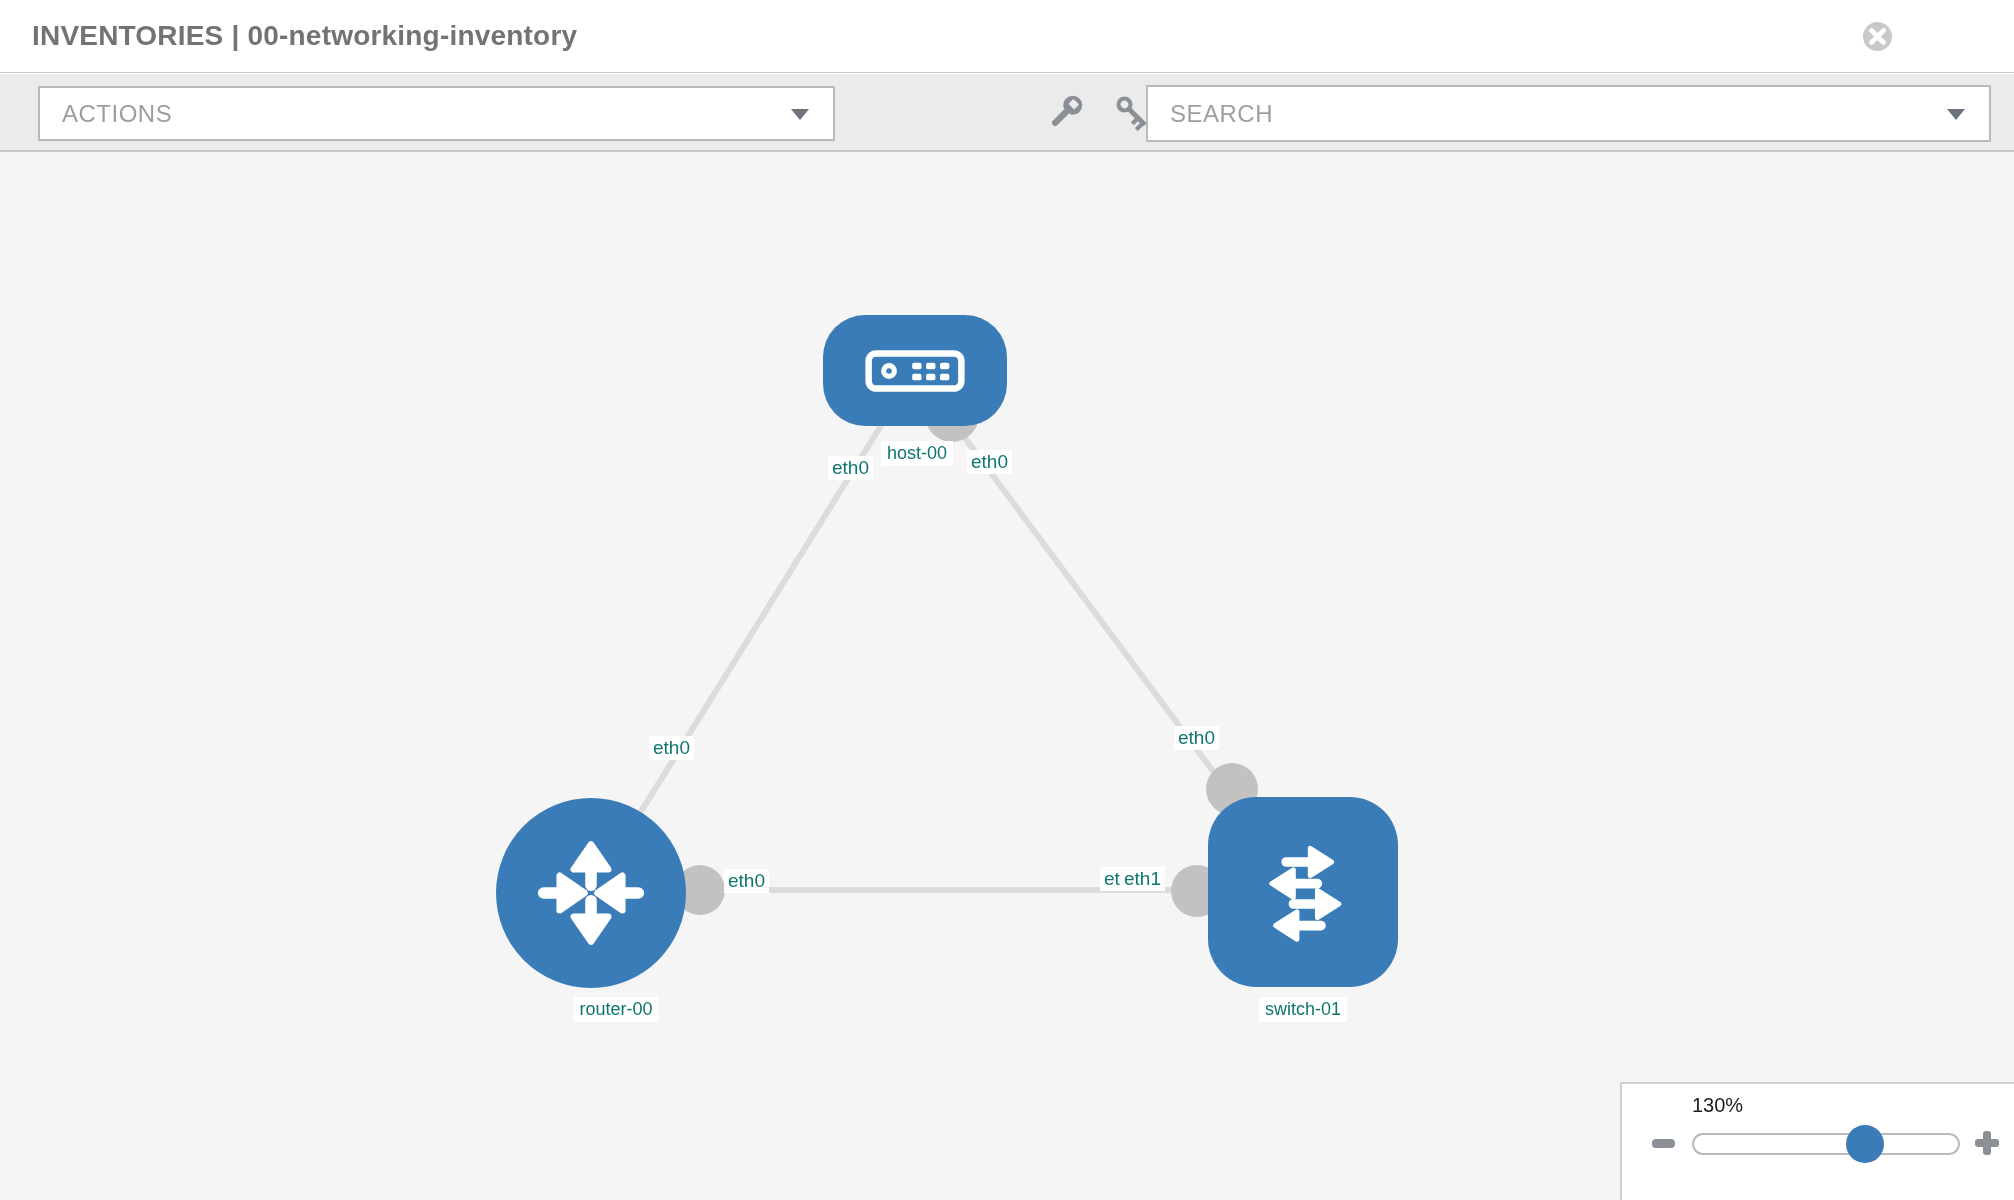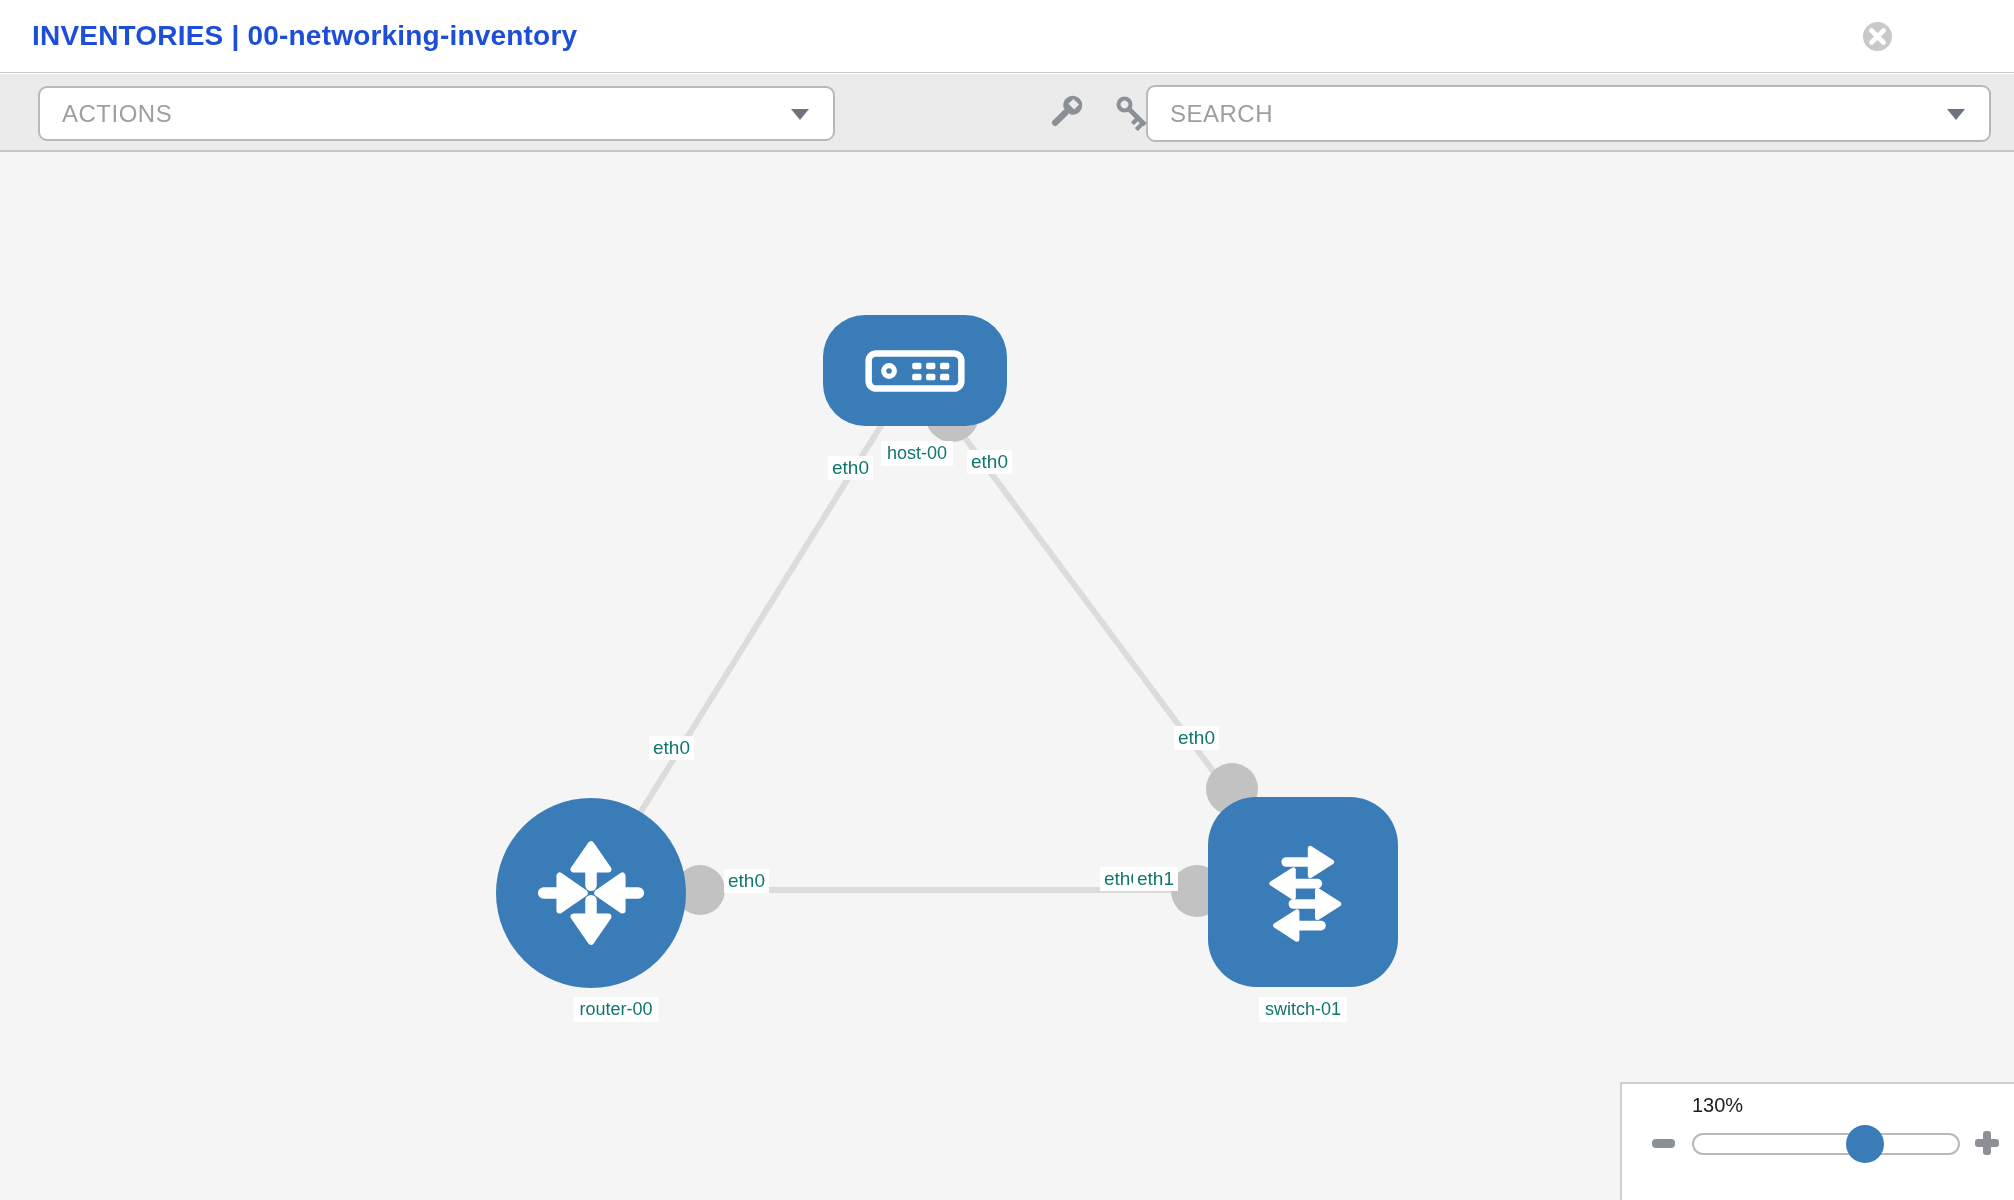--- a/index.html
+++ b/index.html
@@ -1,26 +1,26 @@
 <!DOCTYPE html>
 <html><head>
 <meta charset="utf-8">
 <style>
   * { margin:0; padding:0; box-sizing:border-box; }
   html,body { width:2014px; height:1200px; overflow:hidden; font-family:"Liberation Sans", sans-serif; }
   .screen { position:relative; width:2014px; height:1200px; background:#ffffff; }
 
   
   .hdr { position:absolute; left:0; top:0; width:2014px; height:73px; background:#ffffff; border-bottom:1px solid #c9c9c9; }
-  .hdr .title { position:absolute; left:32px; top:20px; font-size:28px; font-weight:bold; color:#1d4ed8; letter-spacing:.2px; }
+  .hdr .title { position:absolute; left:32px; top:20px; font-size:28px; font-weight:bold; color:#737373; letter-spacing:.2px; }
   .close-btn { position:absolute; left:1863px; top:22px; width:29px; height:29px; border:none; background:#c9c9c9; border-radius:50%; cursor:pointer; display:flex; align-items:center; justify-content:center; padding:0; }
 
   
   .toolbar { position:absolute; left:0; top:74px; width:2014px; height:78px; background:#ebebeb; border-bottom:2px solid #c6c6c6; }
-  .select { position:absolute; background:#ffffff; border:2px solid #b9b9b9; border-radius:9px; display:flex; align-items:center; cursor:pointer; }
+  .select { position:absolute; background:#ffffff; border:2px solid #b9b9b9; border-radius:1px; display:flex; align-items:center; cursor:pointer; }
   .select .ph { font-size:24px; color:#9c9ea2; padding-left:22px; letter-spacing:.5px; }
   .caret { position:absolute; right:24px; top:50%; margin-top:-5px; width:0; height:0; border-left:9px solid transparent; border-right:9px solid transparent; border-top:11px solid #6e747e; }
   .sel-actions { left:38px; top:12px; width:797px; height:55px; }
   .sel-search { left:1146px; top:11px; width:845px; height:57px; }
   .toolbtn { position:absolute; top:16px; width:46px; height:46px; background:transparent; border:none; cursor:pointer; padding:0; }
   .toolbtn.wrench { left:1043px; }
   .toolbtn.key { left:1110px; }
 
   
   .canvas { position:absolute; left:0; top:152px; width:2014px; height:1048px; background:#f5f5f5; }
@@ -29,21 +29,21 @@
   .node { position:absolute; z-index:2; background:#3a7cb8; display:flex; align-items:center; justify-content:center; cursor:pointer; }
   .node-host { left:823px; top:315px; width:184px; height:111px; border-radius:42px; }
   .node-router { left:496px; top:798px; width:190px; height:190px; border-radius:50%; }
   .node-switch { left:1208px; top:797px; width:190px; height:190px; border-radius:48px; }
 
   .lbl { position:absolute; z-index:3; background:#ffffff; color:#0f766e; white-space:nowrap; }
   .node-lbl { font-size:18px; padding:2px 6px; transform:translateX(-50%); }
   .if-lbl { font-size:19px; padding:1px 4px; }
   .if-pair { position:absolute; z-index:3; width:70px; height:26px; }
   .if-pair .under { position:absolute; left:0; top:0; }
-  .if-pair .over { position:absolute; left:33px; top:0; }
+  .if-pair .over { position:absolute; left:20px; top:0; }
 
   
   .zoom-panel { position:absolute; z-index:4; left:1620px; top:1082px; width:520px; height:150px; background:#ffffff; border:2px solid #cfcfcf; }
   .zoom-value { position:absolute; left:70px; top:10px; width:268px; text-align:left; font-size:20px; color:#1d1d1d; }
   .zoom-minus { position:absolute; left:30px; top:55px; width:23px; height:9px; background:#8b9097; border:none; border-radius:4px; cursor:pointer; padding:0; }
   .zoom-track { position:absolute; left:70px; top:49px; width:268px; height:22px; background:#ffffff; border:2px solid #b9b9b9; border-radius:12px; cursor:pointer; }
   .zoom-thumb { position:absolute; left:224px; top:41px; width:38px; height:38px; background:#3a7cb8; border-radius:50%; cursor:grab; }
   .zoom-plus { position:absolute; left:352px; top:46px; width:26px; height:26px; background:transparent; border:none; cursor:pointer; padding:0; }
   .zoom-plus .h { position:absolute; left:1px; top:9px; width:24px; height:8px; background:#8b9097; border-radius:3px; }
   .zoom-plus .v { position:absolute; left:9px; top:1px; width:8px; height:24px; background:#8b9097; border-radius:3px; }

